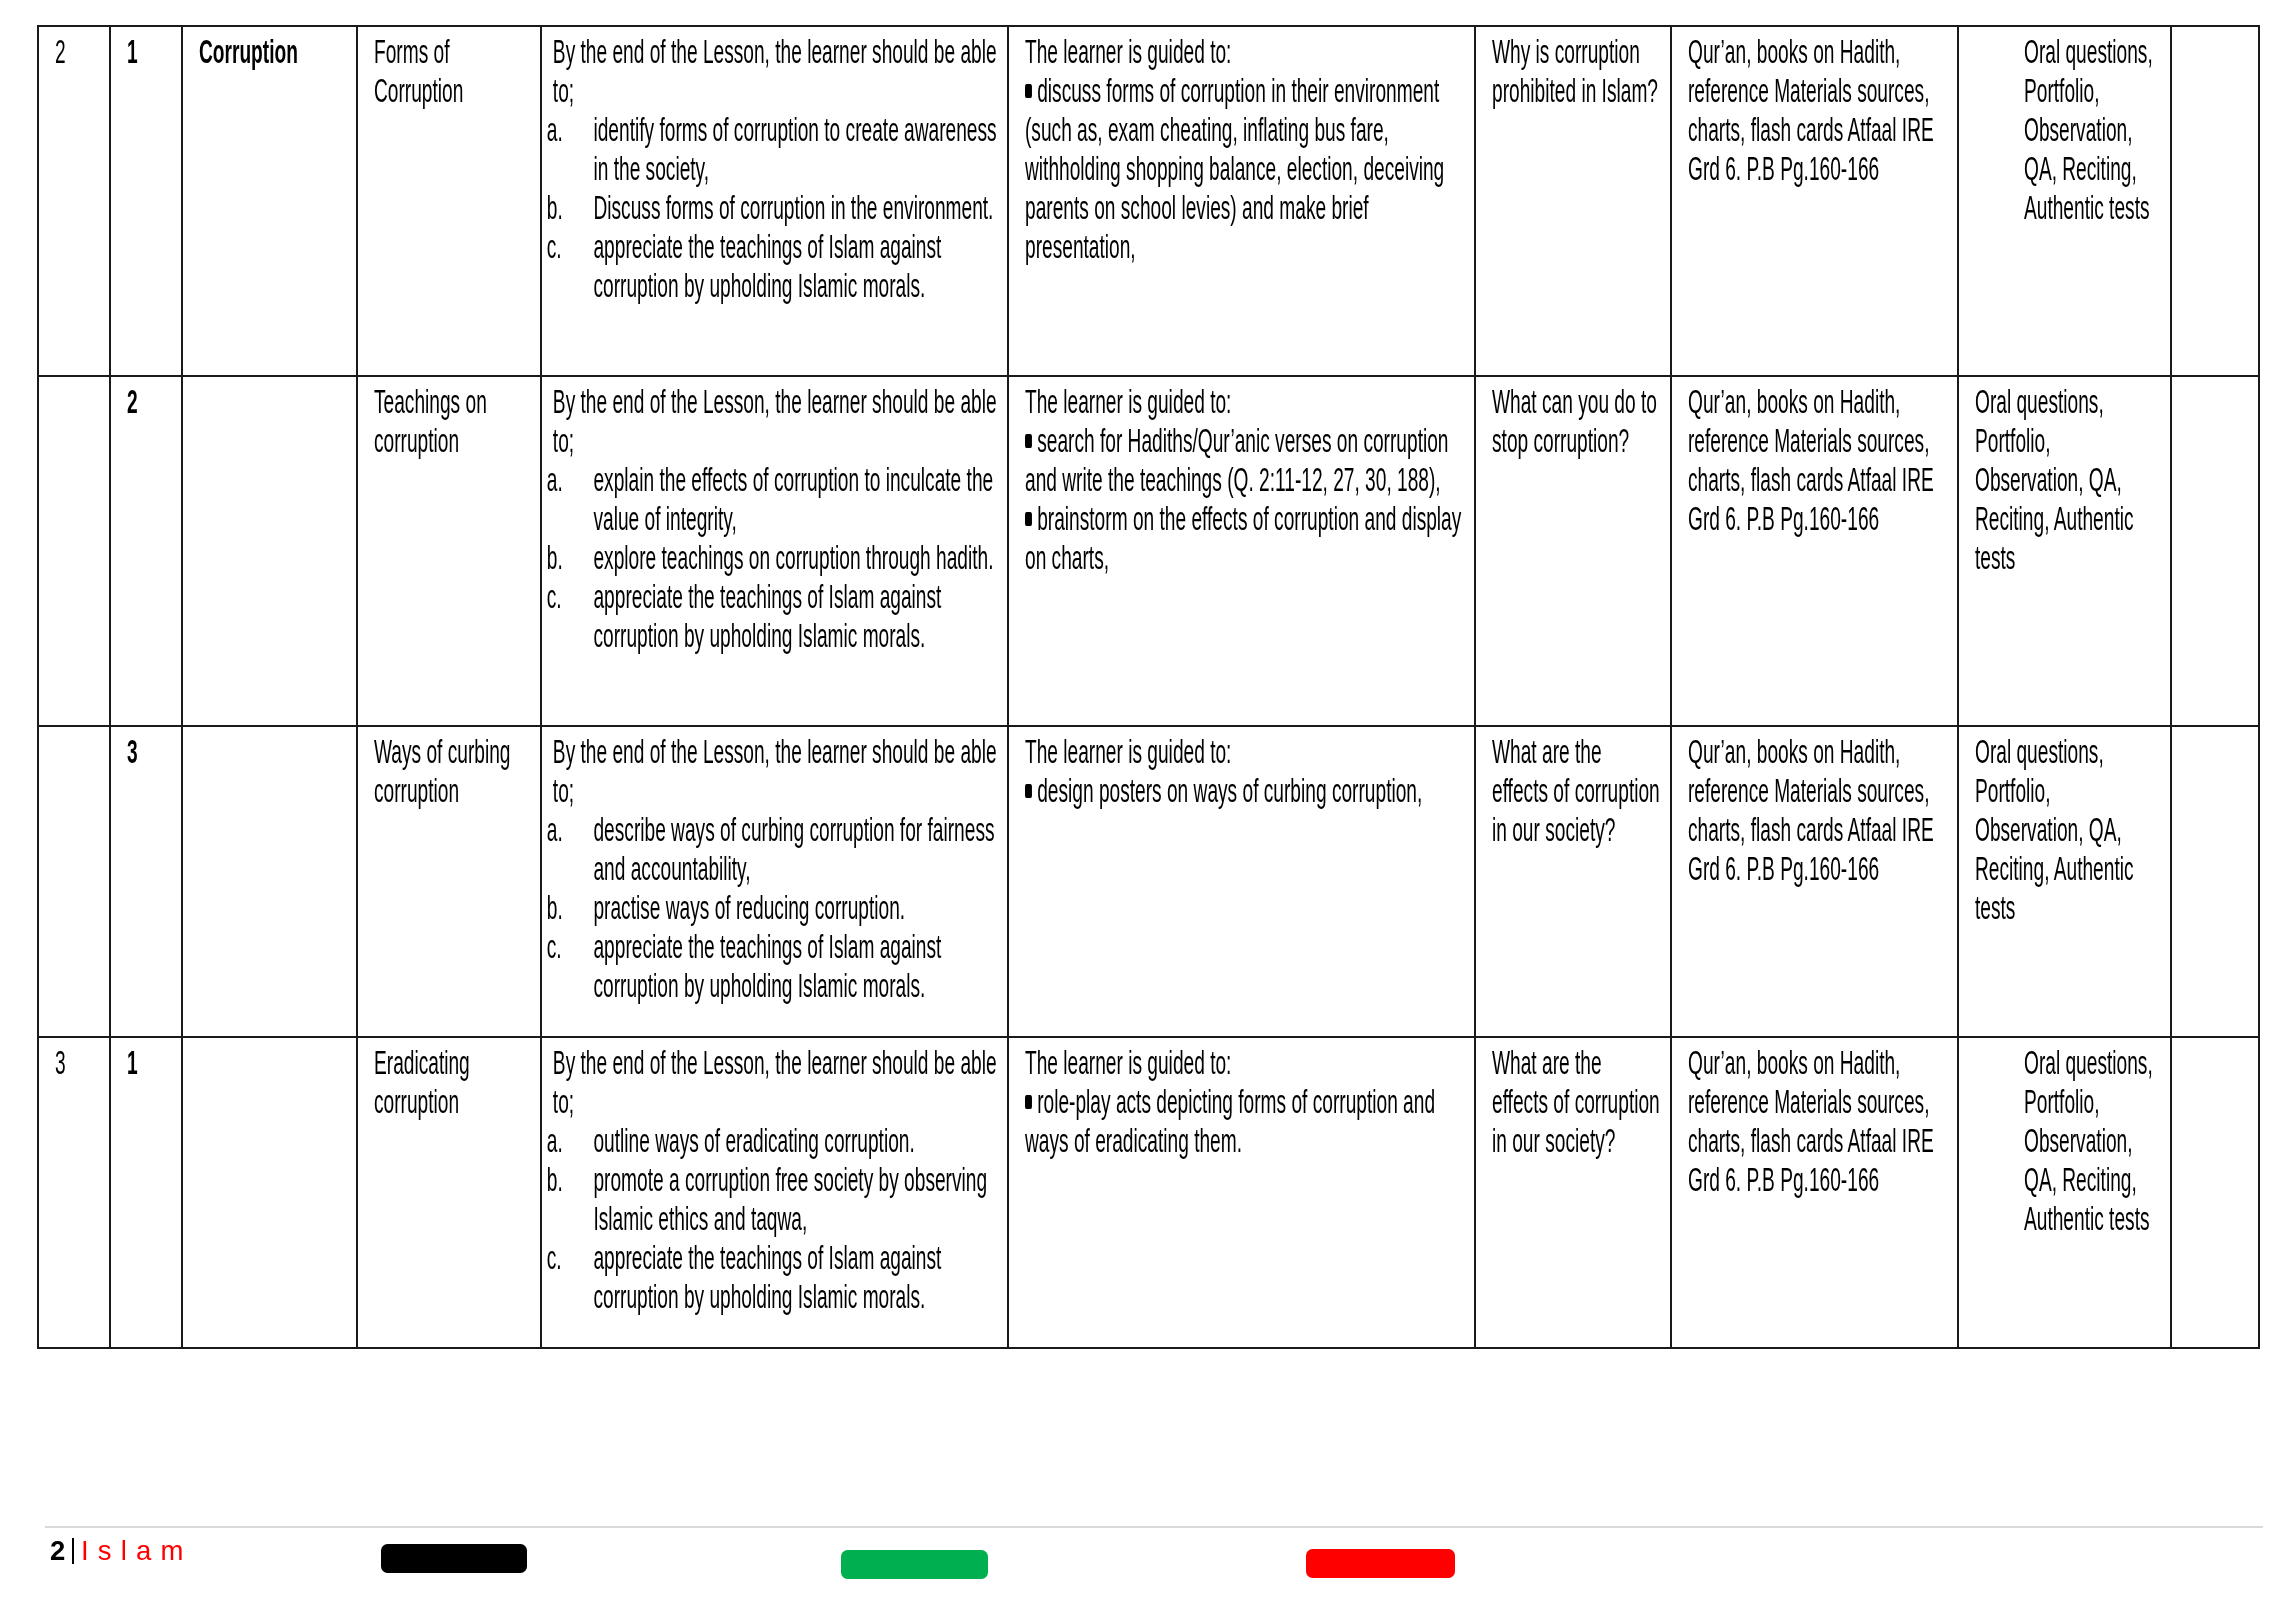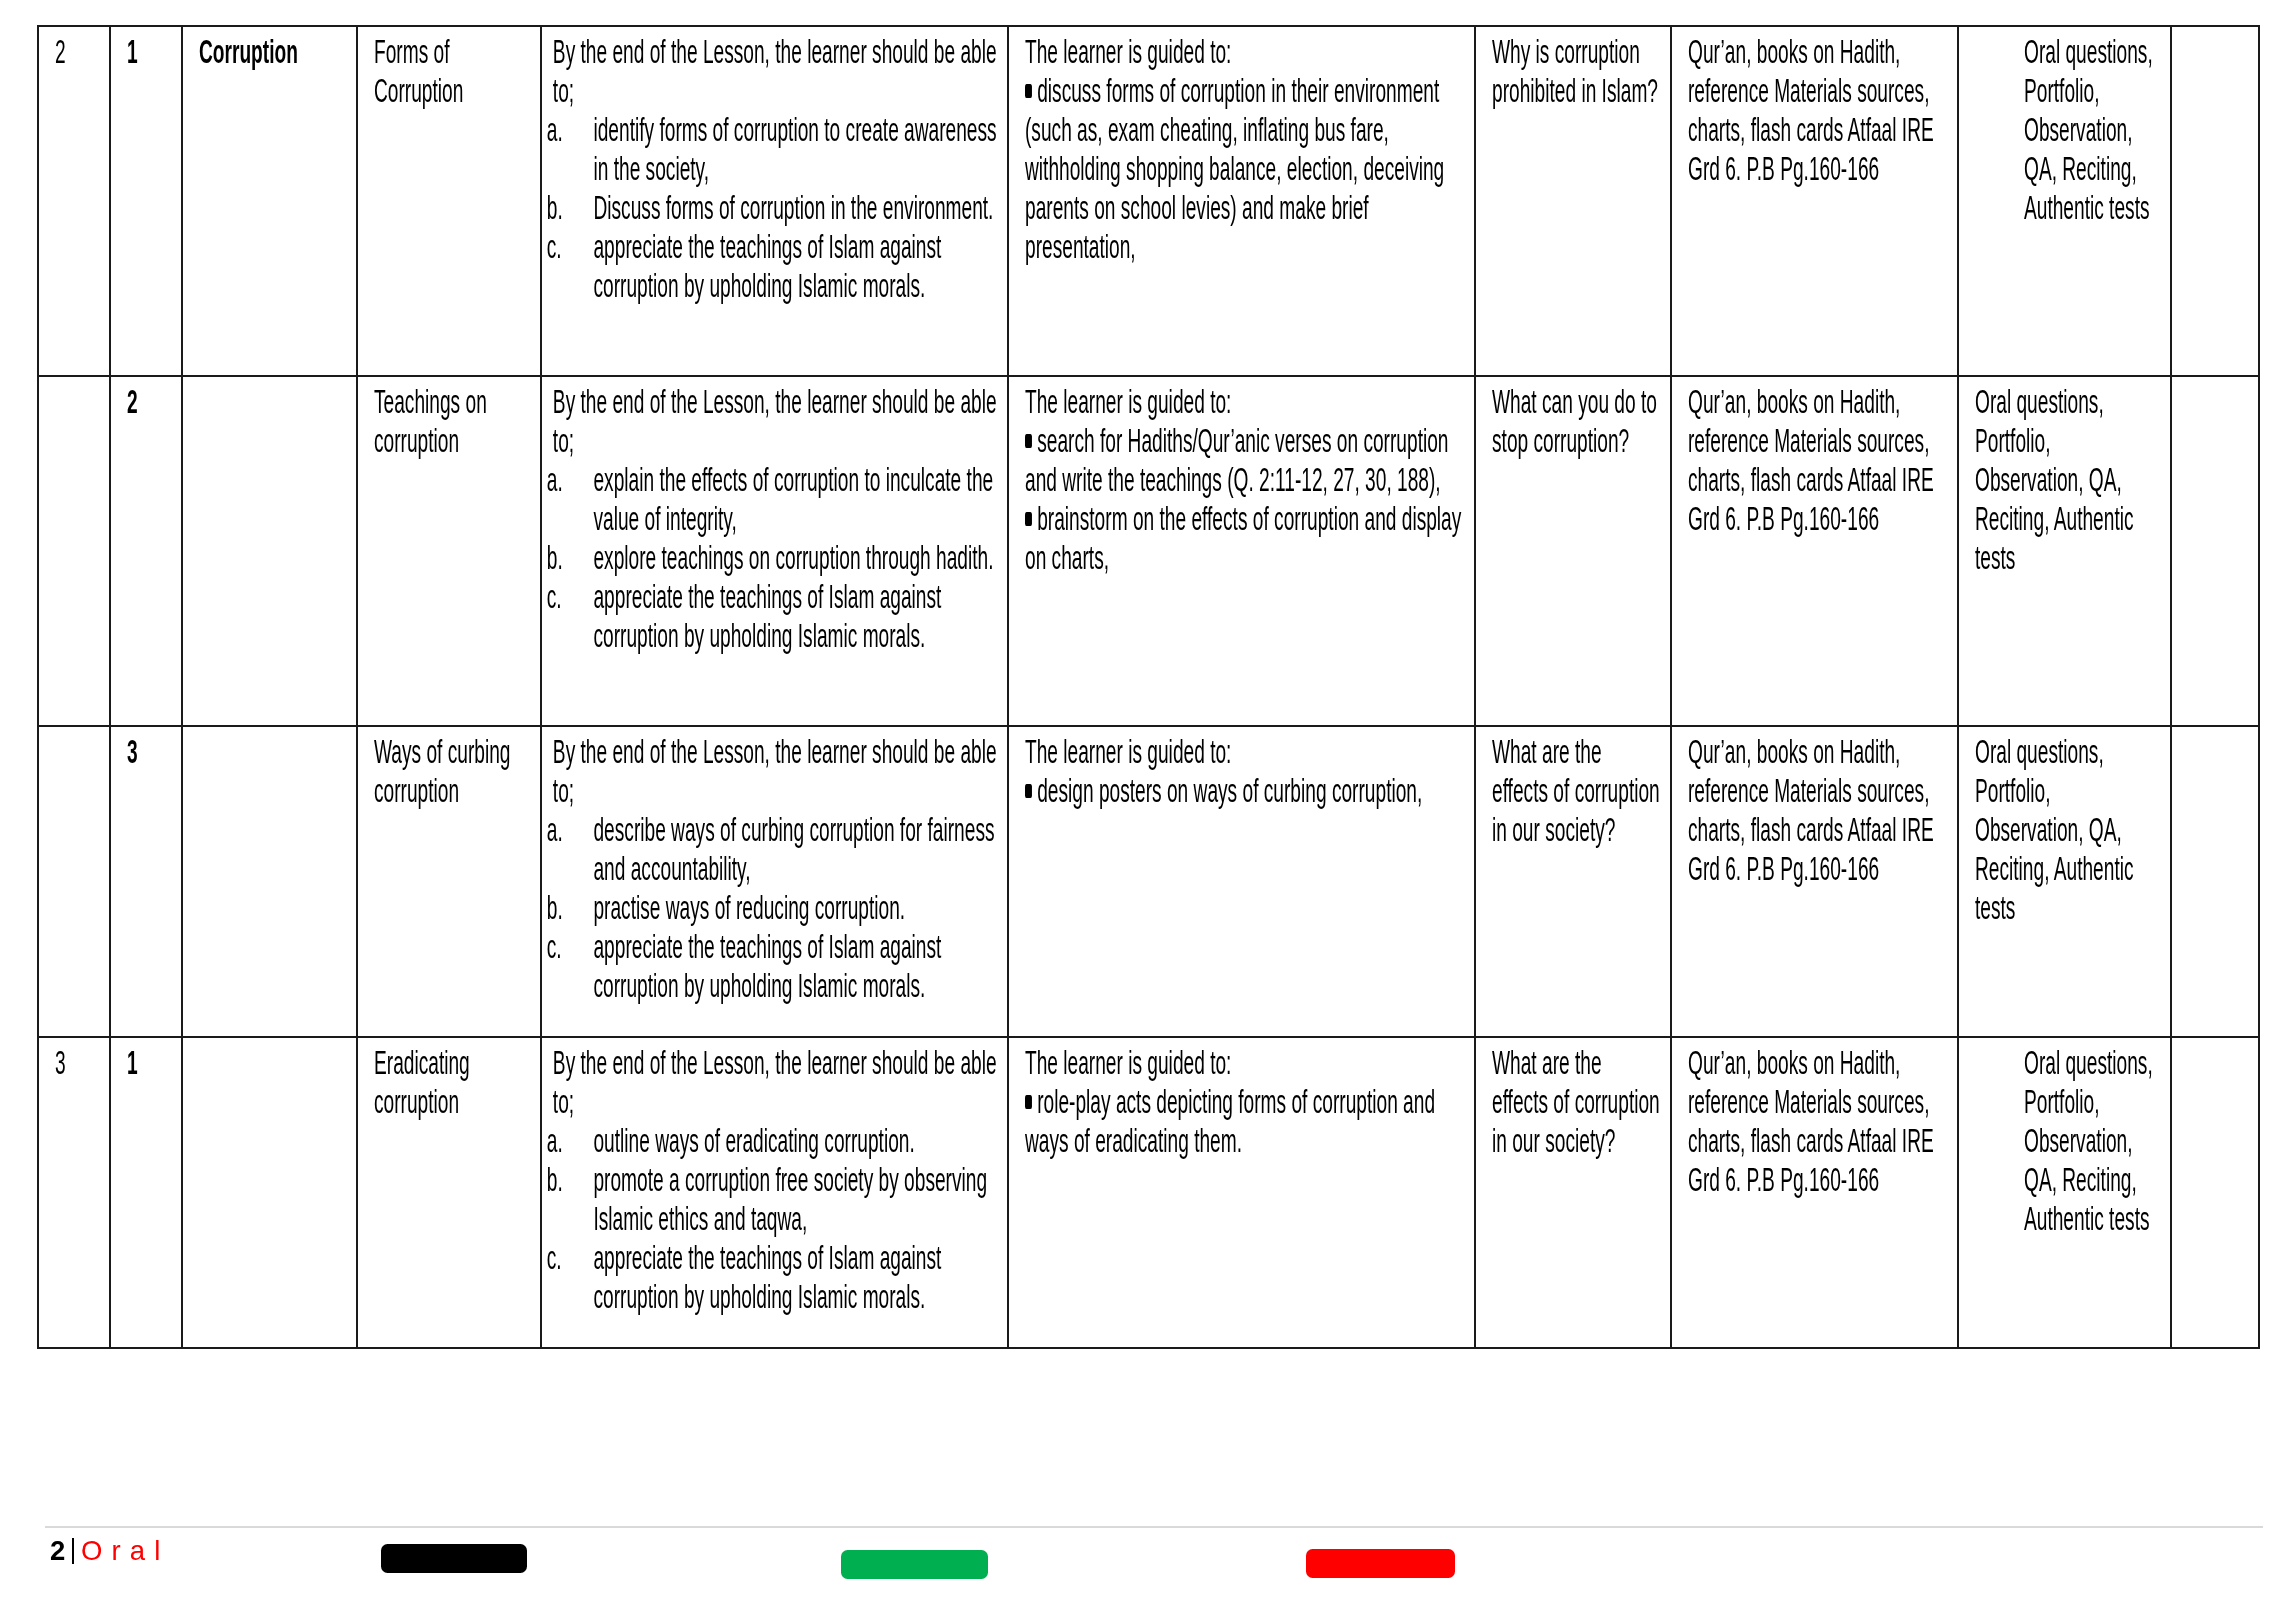--- a/index.html
+++ b/index.html
@@ -299,18 +299,18 @@
           <div class="pad">
             <div class="cx" style="width: 106px;"></div>
           </div>
         </td>
     </tr>
   </tbody>
 </table>
 
 <div class="footer-line"></div>
 <div class="page-num">
-  <span class="n">2</span><span class="sep"></span><span class="lbl">Oral</span>
+  <span class="n">2</span><span class="sep"></span><span class="lbl">Islam</span>
 </div>
 <div class="pill" style="left:381px;top:1544px;width:146px;height:29px;background:#000000;"></div>
 <div class="pill" style="left:841px;top:1550px;width:147px;height:29px;background:#00b050;"></div>
 <div class="pill" style="left:1306px;top:1549px;width:149px;height:29.4px;background:#ff0000;"></div>
 
 
 </body></html>

